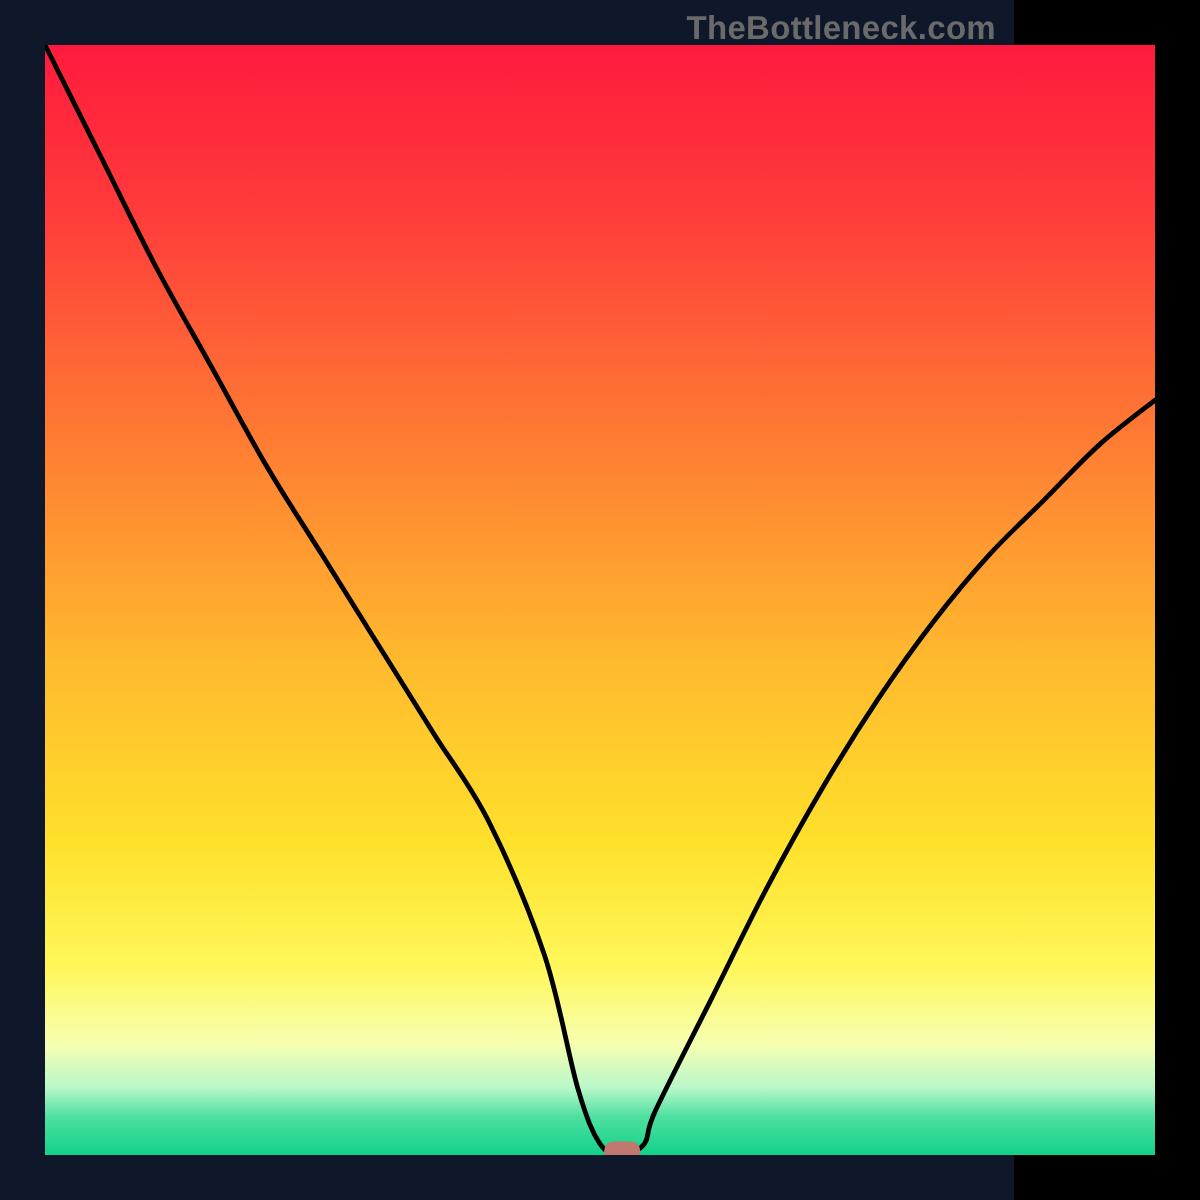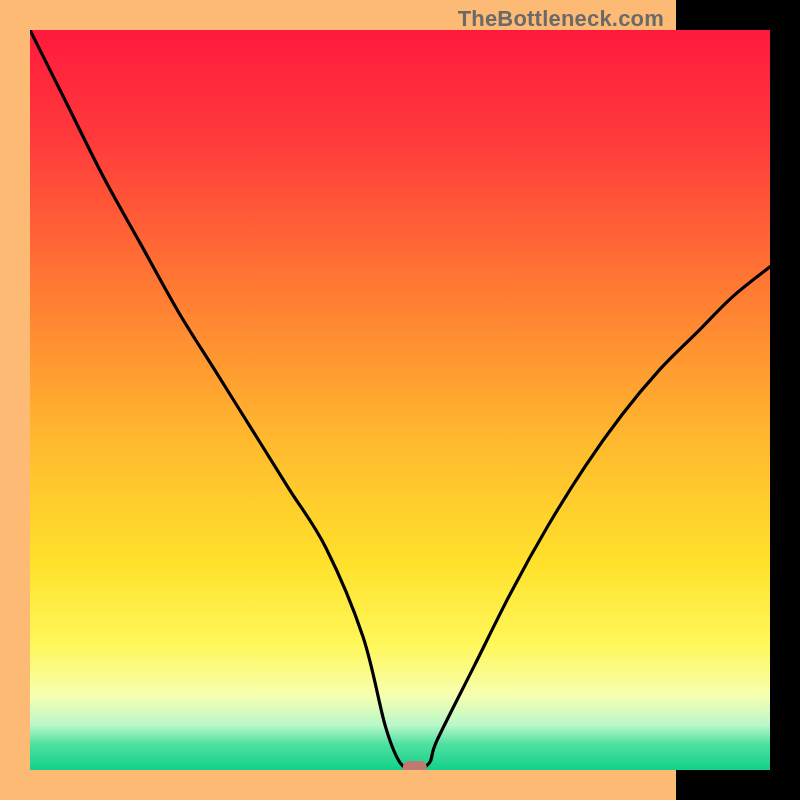--- a/index.html
+++ b/index.html
@@ -7,21 +7,21 @@
     padding: 0;
     width: 800px;
     height: 800px;
     background: #000;
     overflow: hidden;
   }
   .frame {
     position: relative;
     width: 676px;
     height: 800px;
-    background: #fdba74;
+    background: #0f172a;
   }
   .plot-area {
     position: absolute;
     left: 30px;
     top: 30px;
     width: 740px;
     height: 740px;
   }
   .watermark {
     position: absolute;

